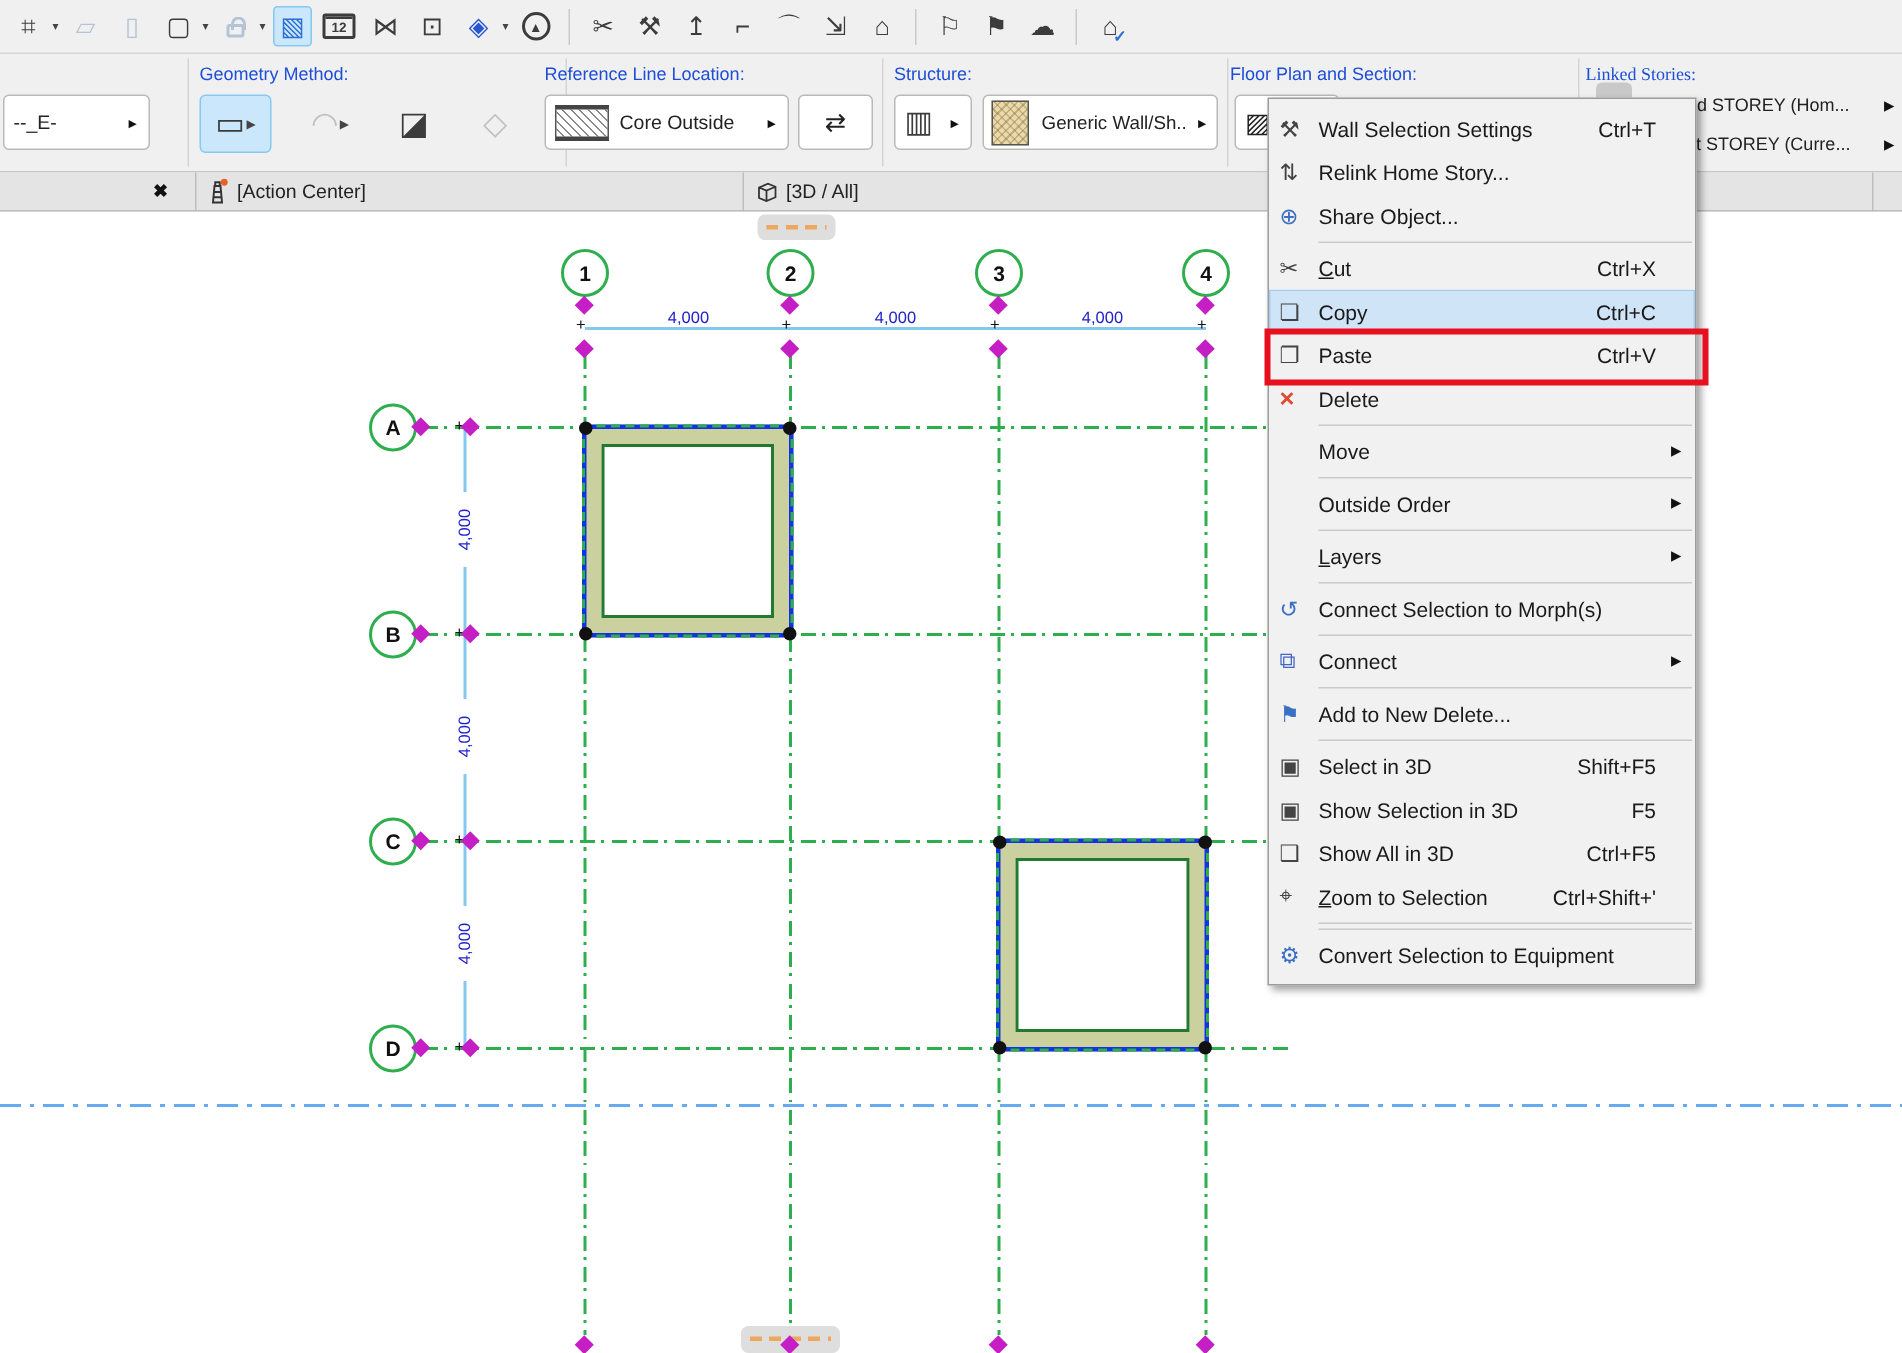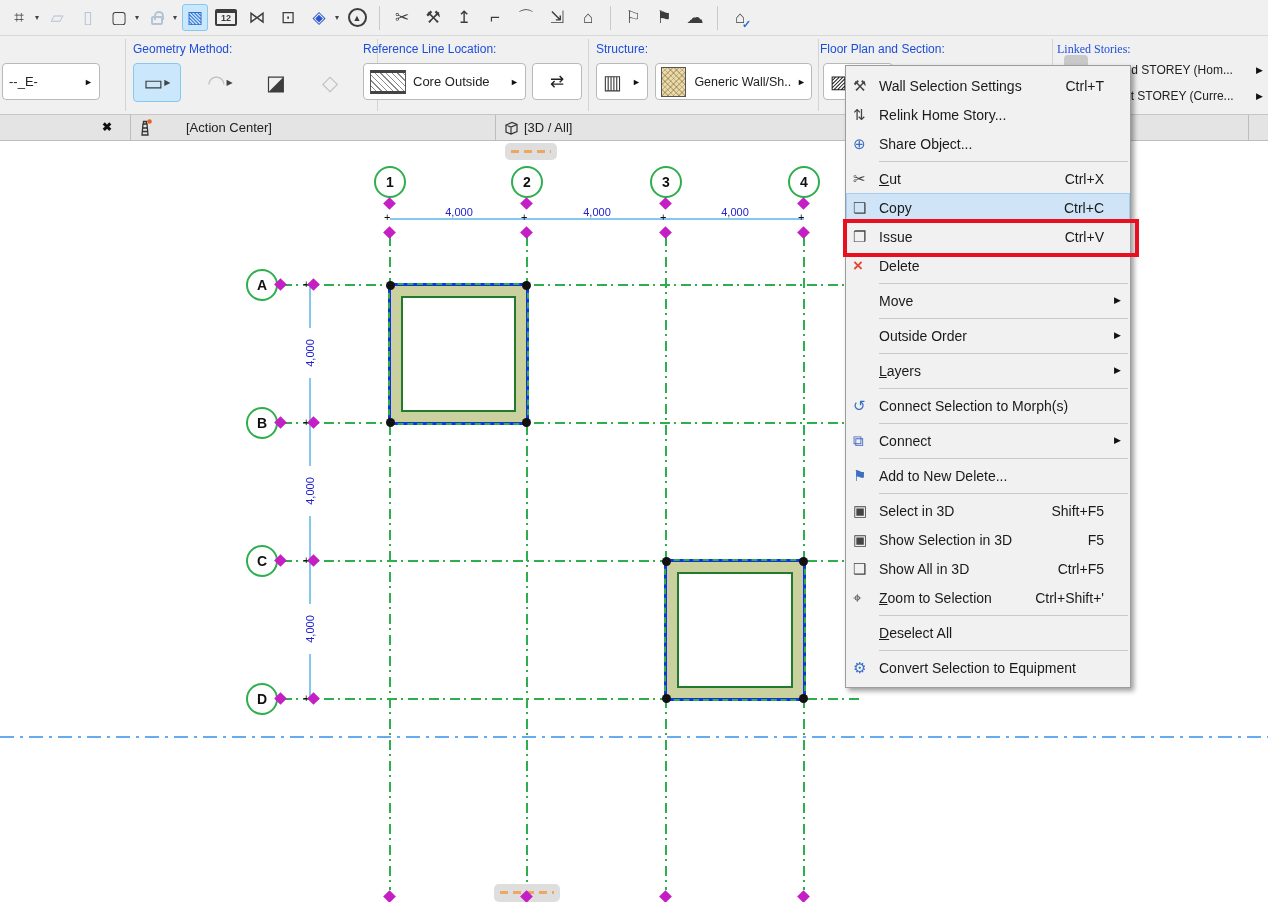--- a/index.html
+++ b/index.html
@@ -252,21 +252,21 @@
 
   <div class="tabbar" data-name="view-tab-bar">
     <span class="tab-close" data-name="close-tab-icon">✖</span>
     <div class="tab-div" style="left:130px;" data-name="tab-divider"></div>
     <span class="tab-icon" style="left:137px;" data-name="action-center-icon">
       <svg width="17" height="18" viewBox="0 0 17 18">
         <path d="M5 16 L6 5 L10 5 L11 16 Z M5.4 9 L10.6 9 M5 12.5 L11 12.5 M6.5 5 L6.5 2.5 L9.5 2.5 L9.5 5" fill="none" stroke="#333" stroke-width="1.3"></path>
         <circle cx="12.5" cy="2.5" r="2.3" fill="#e8641e"></circle>
       </svg>
     </span>
-    <span class="tab-label" style="left:174px;padding-left:12px;" data-name="tab-action-center">[Action Center]</span>
+    <span class="tab-label" style="left:146px;padding-left:12px;" data-name="tab-action-center">[Action Center]</span>
     <div class="tab-div" style="left:495px;" data-name="tab-divider"></div>
     <span class="tab-icon" style="left:503px;" data-name="cube-3d-icon">
       <svg width="17" height="18" viewBox="0 0 17 18">
         <path d="M3 6 L9 3.5 L14 5.5 L14 12.5 L8 15 L3 13 Z M3 6 L8 8 L14 5.5 M8 8 L8 15" fill="none" stroke="#333" stroke-width="1.2"></path>
       </svg>
     </span>
     <span class="tab-label" style="left:524px;" data-name="tab-3d-all">[3D / All]</span>
     <div class="tab-div" style="left:1248px;" data-name="tab-divider"></div>
   </div>
 
@@ -381,21 +381,21 @@
       <span class="mil ulf">Cut</span>
       <span class="mis">Ctrl+X</span>
     </div>
     <div class="mi hl" data-name="menu-item-copy">
       <span class="mic" data-name="copy-icon">❏</span>
       <span class="mil">Copy</span>
       <span class="mis">Ctrl+C</span>
     </div>
     <div class="mi" data-name="menu-item-paste">
       <span class="mic" data-name="clipboard-icon">❐</span>
-      <span class="mil">Issue</span>
+      <span class="mil">Paste</span>
       <span class="mis">Ctrl+V</span>
     </div>
     <div class="mi" data-name="menu-item-delete">
       <span class="mic" data-name="delete-icon">×</span>
       <span class="mil">Delete</span>
     </div>
     <div class="msep" data-name="menu-separator"></div>
     <div class="mi" data-name="menu-item-move">
       <span class="mic" data-name="blank-icon"></span>
       <span class="mil">Move</span>
@@ -444,24 +444,20 @@
       <span class="mic" data-name="cubes-icon">❑</span>
       <span class="mil">Show All in 3D</span>
       <span class="mis">Ctrl+F5</span>
     </div>
     <div class="mi" data-name="menu-item-zoom-to-selection">
       <span class="mic" data-name="magnifier-icon">⌖</span>
       <span class="mil ulf">Zoom to Selection</span>
       <span class="mis">Ctrl+Shift+'</span>
     </div>
     <div class="msep" data-name="menu-separator"></div>
-    <div class="mi" data-name="menu-item-deselect-all">
-      <span class="mic" data-name="blank-icon"></span>
-      <span class="mil ulf">Deselect All</span>
-    </div>
     <div class="msep" data-name="menu-separator"></div>
     <div class="mi" data-name="menu-item-convert-to-equipment">
       <span class="mic" data-name="equipment-icon">⚙</span>
       <span class="mil">Convert Selection to Equipment</span>
     </div>
   </div>
 
   <div class="red-annotation" data-name="copy-highlight-annotation"></div>
 
 </div>

